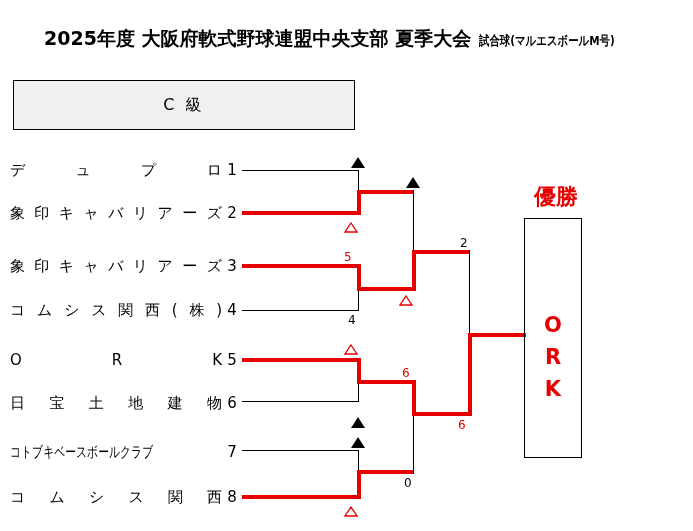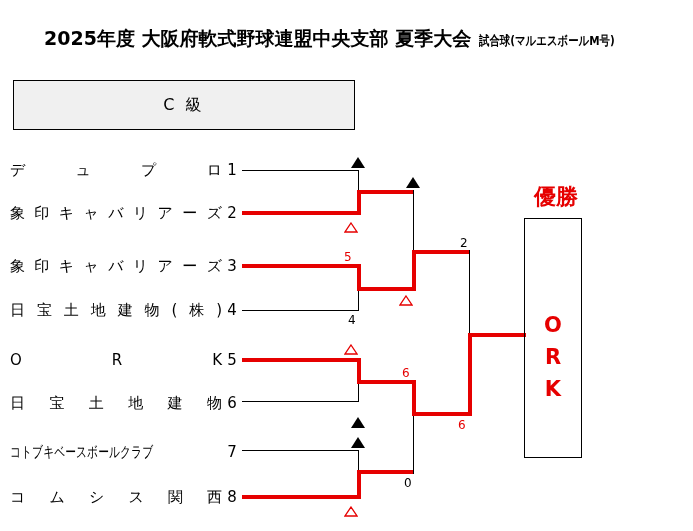--- a/index.html
+++ b/index.html
@@ -70,21 +70,21 @@
   </div>
   <div class="team" style="top:203px">
     <span class="tname">象印キャバリアーズ</span>
     <span class="tnum">2</span>
   </div>
   <div class="team" style="top:256px">
     <span class="tname">象印キャバリアーズ</span>
     <span class="tnum">3</span>
   </div>
   <div class="team" style="top:300px">
-    <span class="tname">日宝土地建物(株)</span>
+    <span class="tname">コムシス関西(株)</span>
     <span class="tnum">4</span>
   </div>
   <div class="team" style="top:350px">
     <span class="tname">O R K</span>
     <span class="tnum">5</span>
   </div>
   <div class="team" style="top:393px">
     <span class="tname">日宝土地建物</span>
     <span class="tnum">6</span>
   </div>

